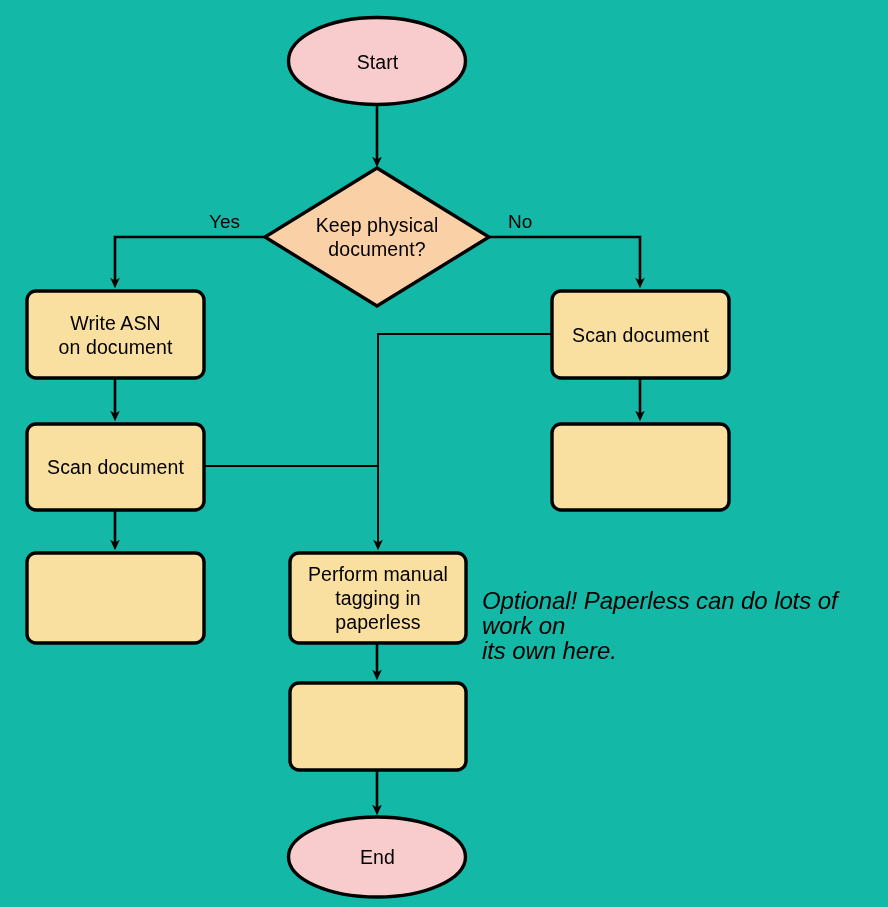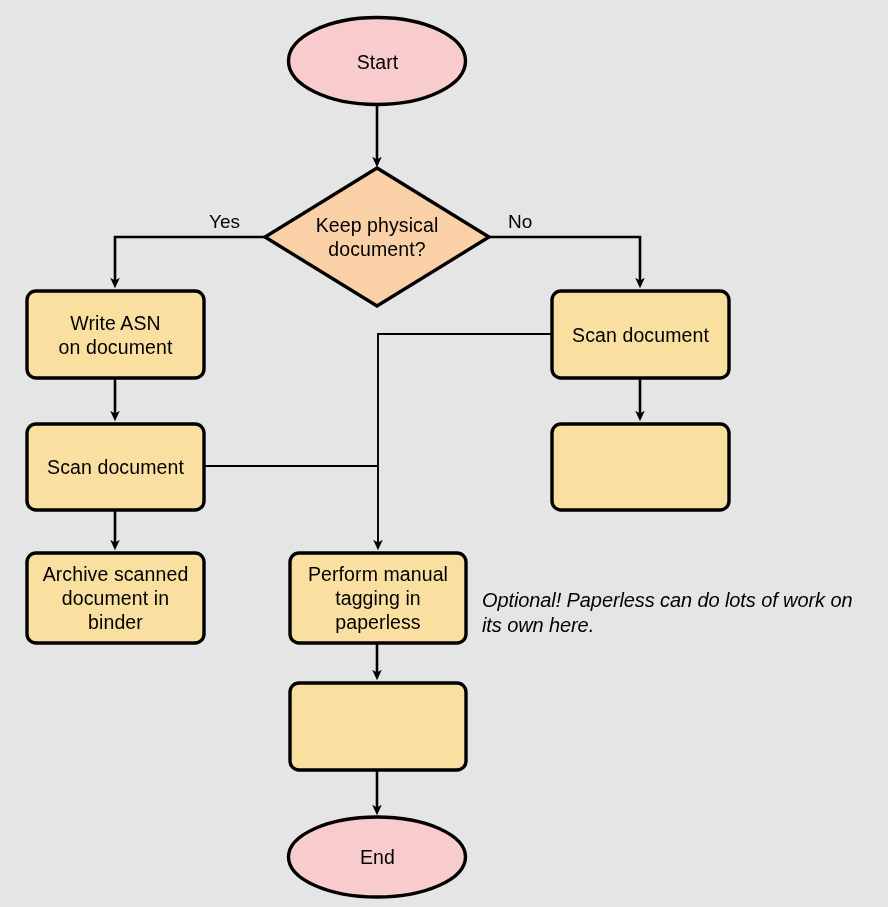--- a/index.html
+++ b/index.html
@@ -11,21 +11,21 @@
   body {
     width: 888px;
     height: 907px;
     font-family: "Liberation Sans", sans-serif;
     overflow: hidden;
   }
   #flowchart-root {
     position: relative;
     width: 888px;
     height: 907px;
-    background: #e5e5e5;
+    background: #14b8a6;
   }
   #flow-svg {
     position: absolute;
     left: 0;
     top: 0;
     width: 888px;
     height: 907px;
   }
   .node-label {
     position: absolute;
@@ -43,21 +43,21 @@
   .edge-label {
     position: absolute;
     color: #000000;
     font-size: 19px;
     line-height: 22px;
     white-space: nowrap;
   }
   .note-text {
     position: absolute;
     color: #000000;
-    font-size: 20px;
+    font-size: 24px;
     line-height: 25px;
     font-style: italic;
     white-space: pre-line;
     letter-spacing: -0.1px;
   }
 </style>
 </head>
 <body>
 
 <div id="flowchart-root">
@@ -119,23 +119,20 @@
   <div class="node-label" style="left:289px; top:18px; width:177px; height:87px;">Start</div>
 
   <div class="node-label" style="left:27px; top:291px; width:177px; height:87px;">Write ASN
 on document</div>
 
   <div class="node-label" style="left:277px; top:194px; width:200px; height:86px;">Keep physical
 document?</div>
 
   <div class="node-label" style="left:27px; top:424px; width:177px; height:86px;">Scan document</div>
 
-  <div class="node-label" style="left:27px; top:553px; width:177px; height:90px;">Archive scanned
-document in
-binder</div>
 
   <div class="node-label" style="left:552px; top:291px; width:177px; height:87px;">Scan document</div>
 
 
   <div class="node-label" style="left:290px; top:553px; width:176px; height:90px;">Perform manual
 tagging in
 paperless</div>
 
 
   <div class="node-label" style="left:289px; top:817px; width:177px; height:80px;">End</div>

